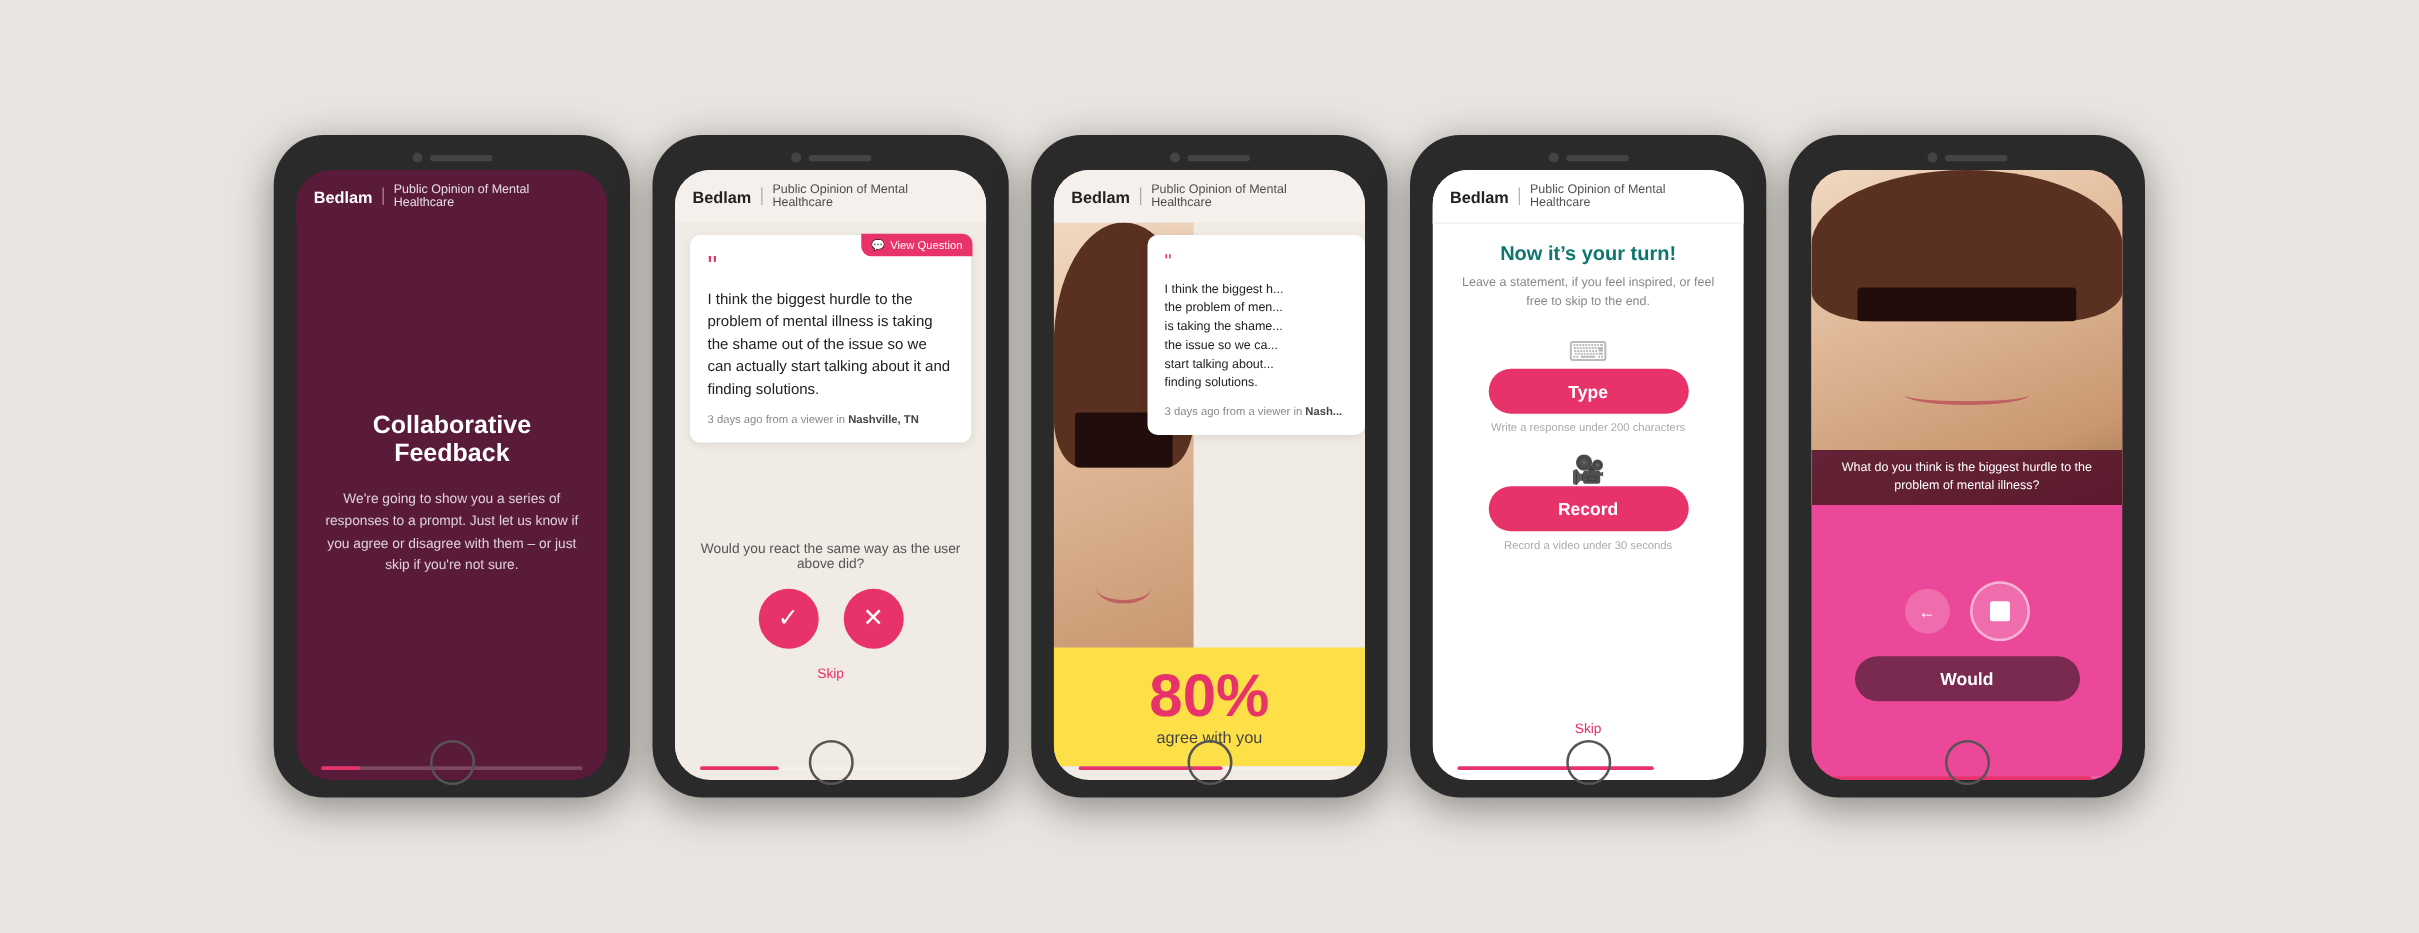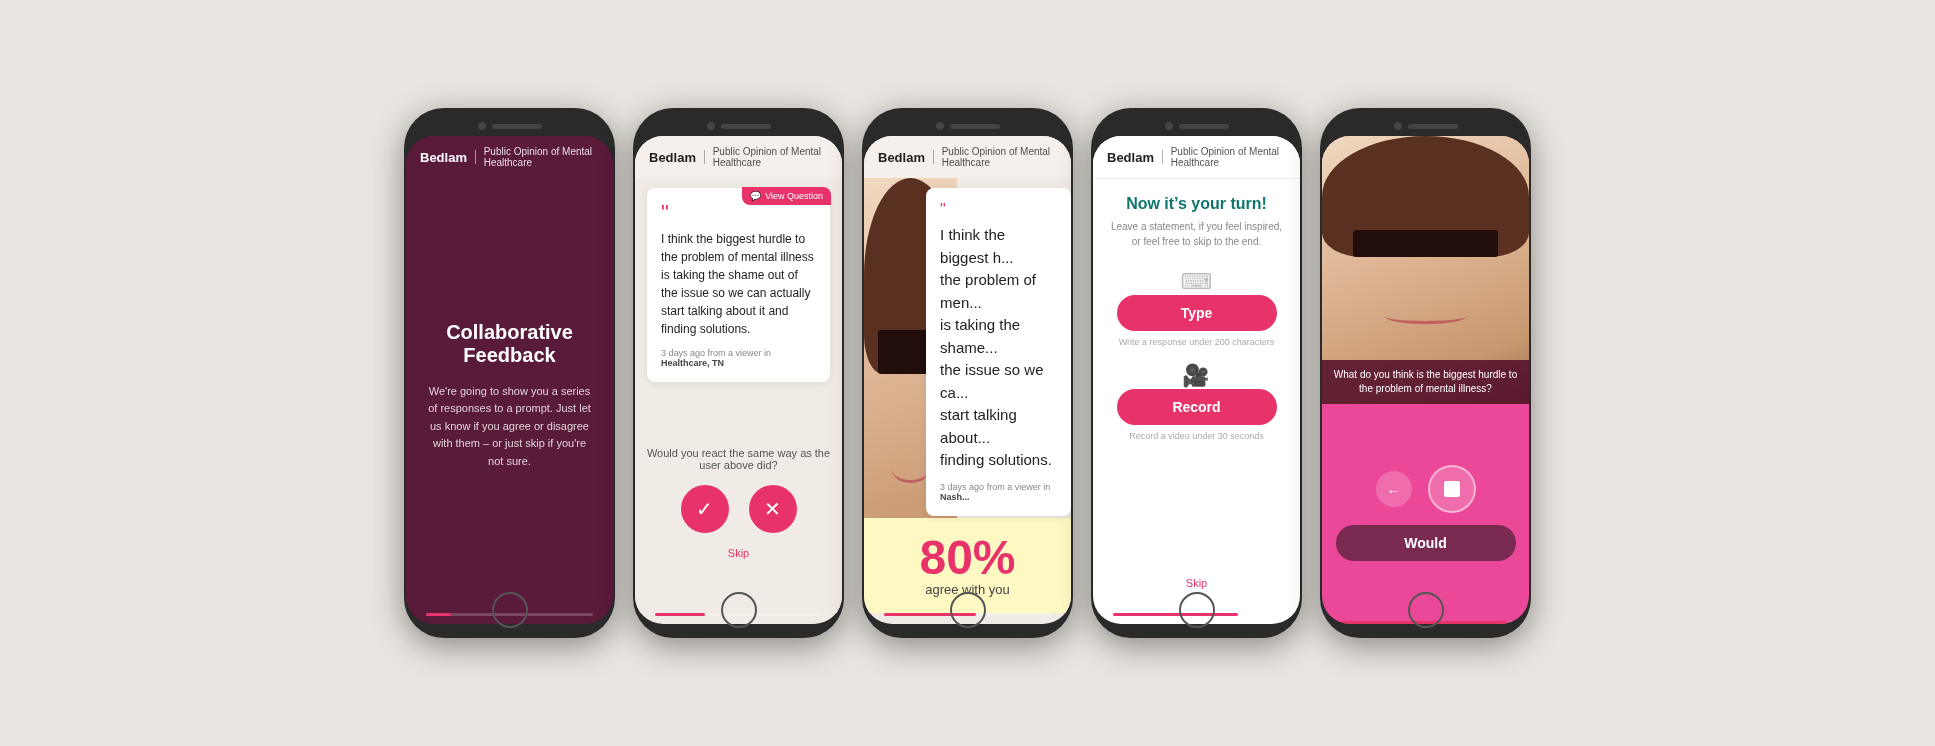--- a/index.html
+++ b/index.html
@@ -14,25 +14,25 @@
       padding: 20px;
     }
 
     .phone-wrapper {
       display: flex;
       gap: 18px;
       align-items: center;
     }
 
     .phone {
-      width: 211px;
+      width: 285px;
       height: 530px;
       background: #2a2a2a;
       border-radius: 40px;
-      padding: 14px 2px;
+      padding: 14px 18px;
       position: relative;
       box-shadow: 0 8px 32px rgba(0,0,0,0.4);
       display: flex;
       flex-direction: column;
     }
 
     .phone-notch-bar {
       display: flex;
       justify-content: center;
       align-items: center;
@@ -560,21 +560,21 @@
         </div>
         <div class="quote-card">
           <div class="view-question-badge">
             <span>💬</span>
             <span>View Question</span>
           </div>
           <div class="quote-mark">"</div>
           <div class="quote-text">I think the biggest hurdle to the problem of mental illness is taking the shame out of the issue so we can actually start talking about it and finding solutions.</div>
           <div class="quote-meta">
             <span>3 days ago from a viewer in</span>
-            <strong>Healthcare, TN</strong>
+            <strong>Nashville, TN</strong>
           </div>
         </div>
         <div class="reaction-area">
           <div class="reaction-question">Would you react the same way
 as the user above did?</div>
           <div class="reaction-buttons">
             <button class="react-btn react-btn-check">✓</button>
             <button class="react-btn react-btn-x">✕</button>
           </div>
           <a class="skip-link">Skip</a>
@@ -606,26 +606,26 @@
               <div class="face-hair"></div>
               <div class="face-glasses"></div>
               <div class="face-smile"></div>
 
             </div>
           </div>
 
           <div style="position:absolute; top:10px; right:0; left:30%; z-index:10;">
             <div class="quote-card" style="margin:0; font-size:10px;">
               <div class="quote-mark" style="font-size:16px;">"</div>
-              <div class="quote-text" style="font-size:15px;">I think the biggest h...<br>the problem of men...<br>is taking the shame...<br>the issue so we ca...<br>start talking about...<br>finding solutions.</div>
+              <div class="quote-text" style="font-size:10px;">I think the biggest h...<br>the problem of men...<br>is taking the shame...<br>the issue so we ca...<br>start talking about...<br>finding solutions.</div>
               <div class="quote-meta">3 days ago from a viewer in <strong>Nash...</strong></div>
             </div>
           </div>
 
-          <div style="position:absolute; bottom:0; left:0; right:0; background:#fef9c3; display:flex; flex-direction:column; align-items:center; justify-content:center; padding:16px 8px;">
+          <div style="position:absolute; bottom:0; left:0; right:0; background:#fde047; display:flex; flex-direction:column; align-items:center; justify-content:center; padding:16px 8px;">
             <div class="big-percent">80%</div>
             <div class="agree-text">agree with you</div>
           </div>
         </div>
         <div class="progress-bar-container">
           <div class="progress-bar-fill progress-bar-fill-3"></div>
         </div>
       </div>
     </div>
     <div class="phone-home-circle"></div>

